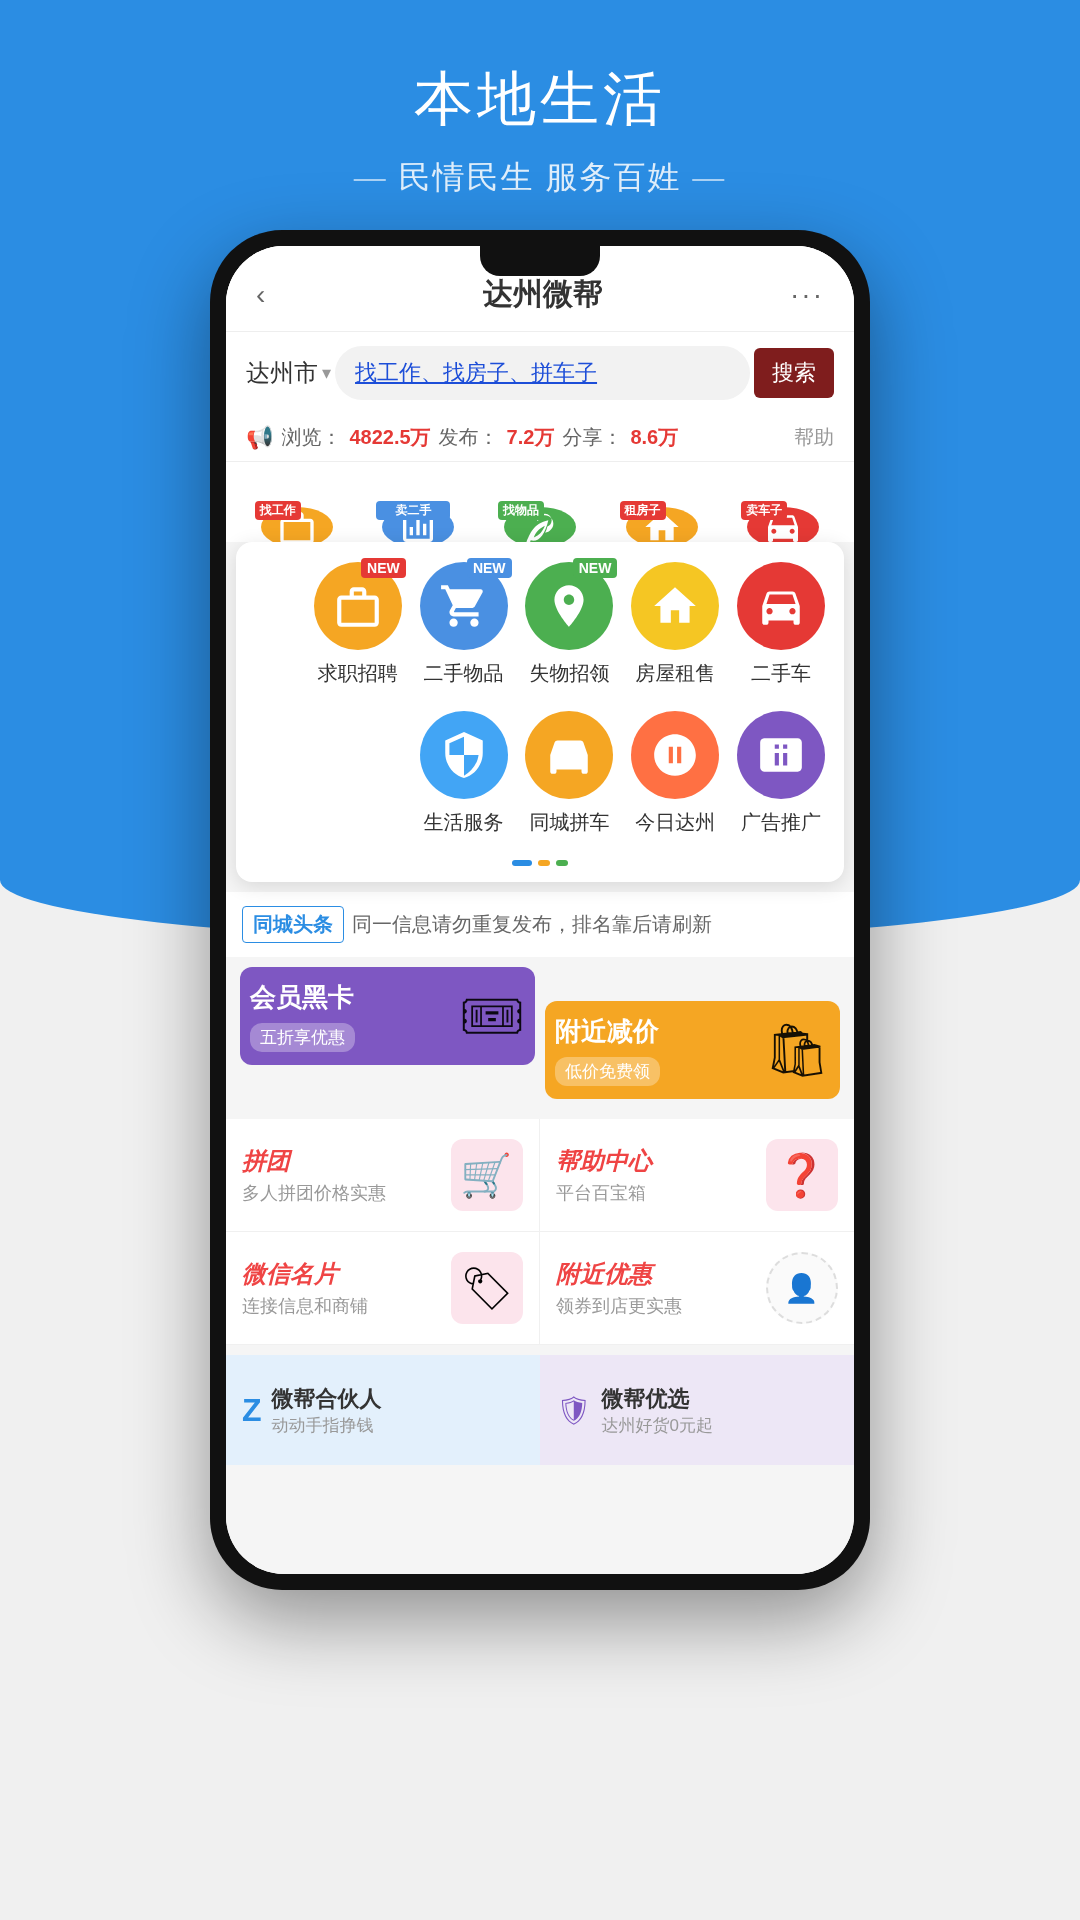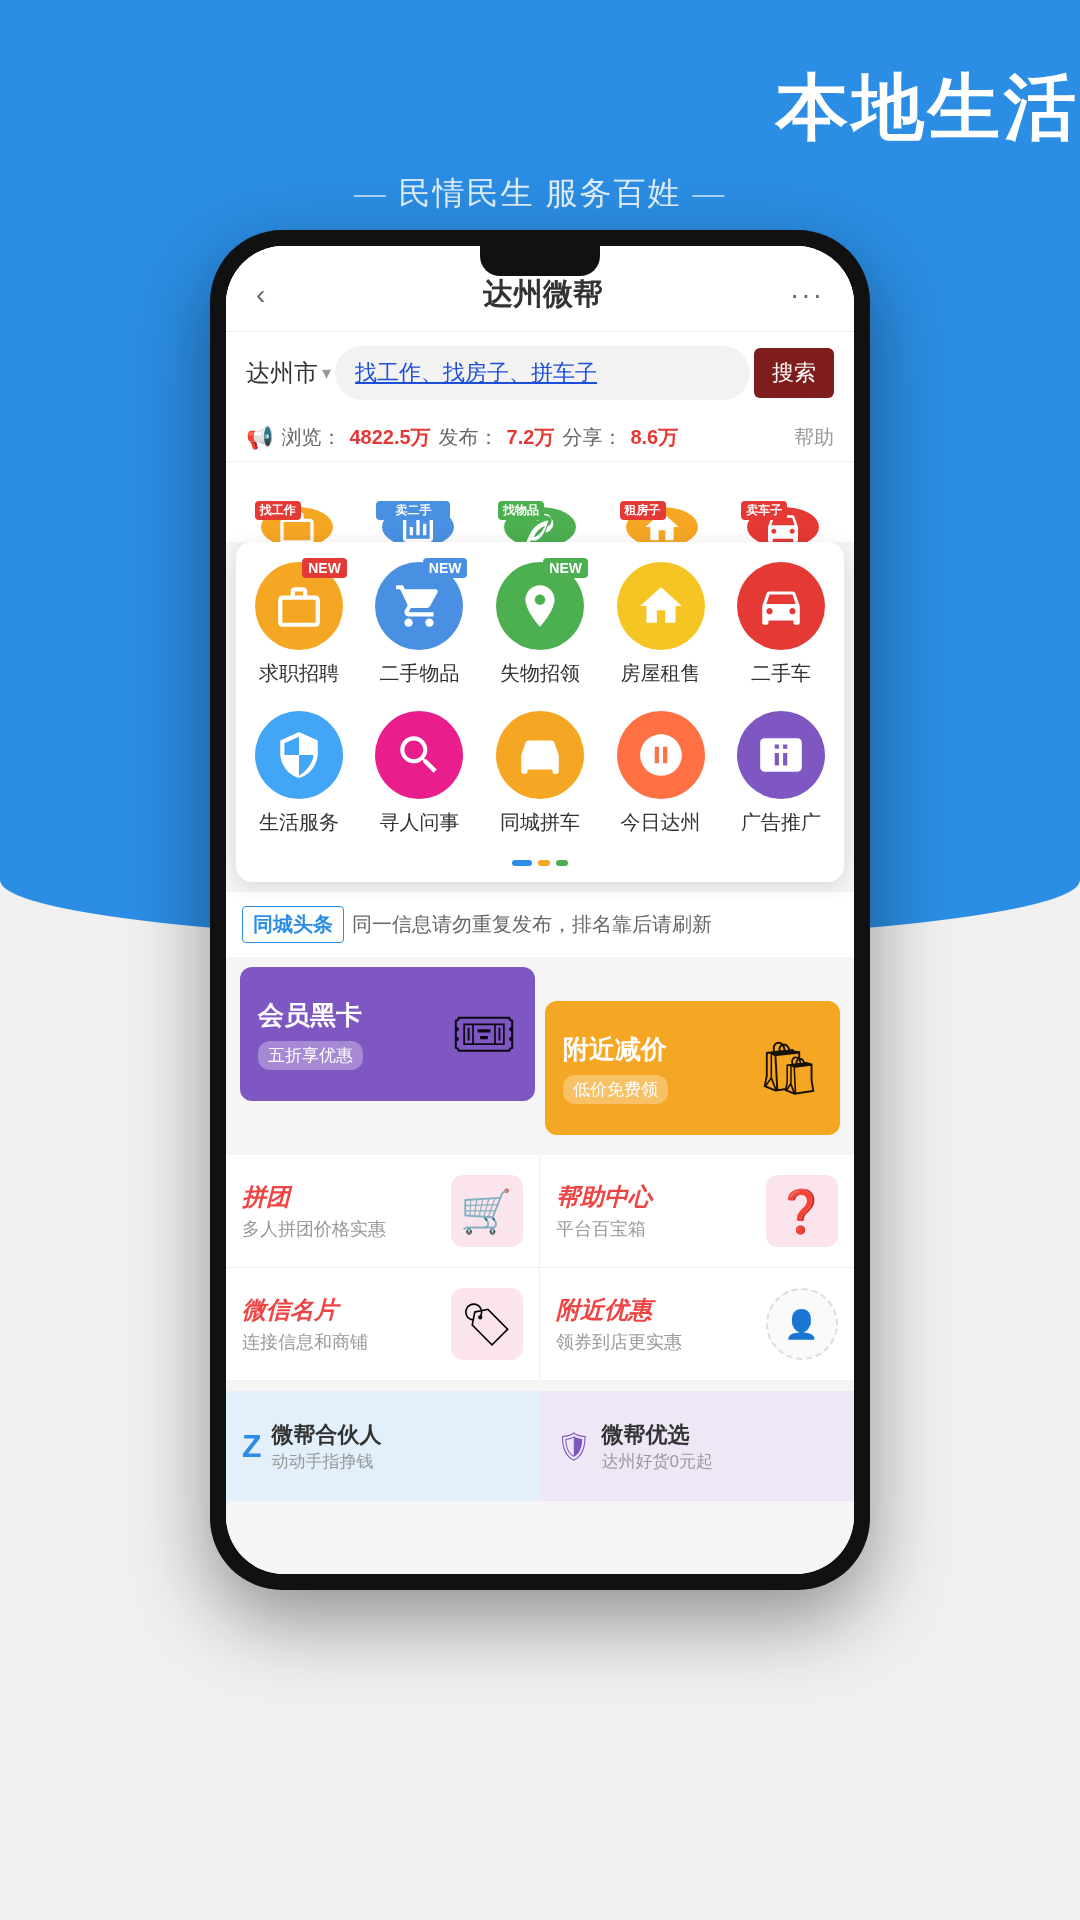--- a/index.html
+++ b/index.html
@@ -39,25 +39,24 @@
     }
 
     
     .page-header {
       position: relative;
       z-index: 10;
       text-align: center;
       padding-top: 60px;
     }
     .page-title {
-      font-size: 72px;
-      font-weight: 700;
+      font-size: 59px;
+      font-weight: 400;
       color: white;
       letter-spacing: 4px;
-      text-align: right;
     }
     .page-subtitle {
       font-size: 32px;
       color: rgba(255,255,255,0.85);
       margin-top: 16px;
       letter-spacing: 2px;
     }
     .page-subtitle::before,
     .page-subtitle::after {
       content: '— ';
@@ -252,21 +251,21 @@
       background: white;
       margin: 0 10px;
       border-radius: 16px;
       padding: 20px 10px 16px;
       box-shadow: 0 4px 20px rgba(0,0,0,0.12);
       position: relative;
       z-index: 5;
     }
     .cat-row {
       display: flex;
-      justify-content: space-between;
+      justify-content: flex-end;
       margin-bottom: 24px;
     }
     .cat-item {
       display: flex;
       flex-direction: column;
       align-items: center;
       gap: 10px;
       width: 18%;
     }
     .cat-icon {
@@ -350,23 +349,23 @@
     }
 
     
     .promo-row {
       display: flex;
       gap: 10px;
       padding: 10px 14px;
     }
     .promo-card {
       flex: 1;
-      height: 134px;
+      height: 98px;
       border-radius: 12px;
-      padding: 18px;
+      padding: 10px;
       display: flex;
       align-items: center;
       justify-content: space-between;
       position: relative;
       overflow: hidden;
     }
     .promo-card.purple { background: #7e57c2; }
     .promo-card.orange { background: #f5a623; margin-top: 34px; }
     .promo-info { z-index: 2; }
     .promo-title {
@@ -607,28 +606,20 @@
           <div class="cat-row">
             <div class="cat-item">
               <div class="cat-icon blue2">
                 <svg viewBox="0 0 24 24">
                     <path d="M12 1L3 5V11C3 16.55 6.84 21.74 12 23C17.16 21.74 21 16.55 21 11V5L12 1ZM12 11.99H19C18.47 16.11 15.72 19.78 12 21.93V12H5V6.3L12 3.19V11.99Z"></path>
                   </svg>
               </div>
               <span class="cat-label">生活服务</span>
             </div>
             <div class="cat-item">
-              <div class="cat-icon pink">
-                <svg viewBox="0 0 24 24">
-                    <path d="M15.5 14h-.79l-.28-.27C15.41 12.59 16 11.11 16 9.5 16 5.91 13.09 3 9.5 3S3 5.91 3 9.5 5.91 16 9.5 16c1.61 0 3.09-.59 4.23-1.57l.27.28v.79l5 4.99L20.49 19l-4.99-5zm-6 0C7.01 14 5 11.99 5 9.5S7.01 5 9.5 5 14 7.01 14 9.5 11.99 14 9.5 14z"></path>
-                  </svg>
-              </div>
-              <span class="cat-label">寻人问事</span>
-            </div>
-            <div class="cat-item">
               <div class="cat-icon orange">
                 <svg viewBox="0 0 24 24">
                     <path d="M18.92 6.01C18.72 5.42 18.16 5 17.5 5H6.5C5.84 5 5.29 5.42 5.08 6.01L3 12V20C3 20.55 3.45 21 4 21H5C5.55 21 6 20.55 6 20V19H18V20C18 20.55 18.45 21 19 21H20C20.55 21 21 20.55 21 20V12L18.92 6.01Z"></path>
                   </svg>
               </div>
               <span class="cat-label">同城拼车</span>
             </div>
             <div class="cat-item">
               <div class="cat-icon orange" style="background:#ff7043;">
                 <svg viewBox="0 0 24 24">

